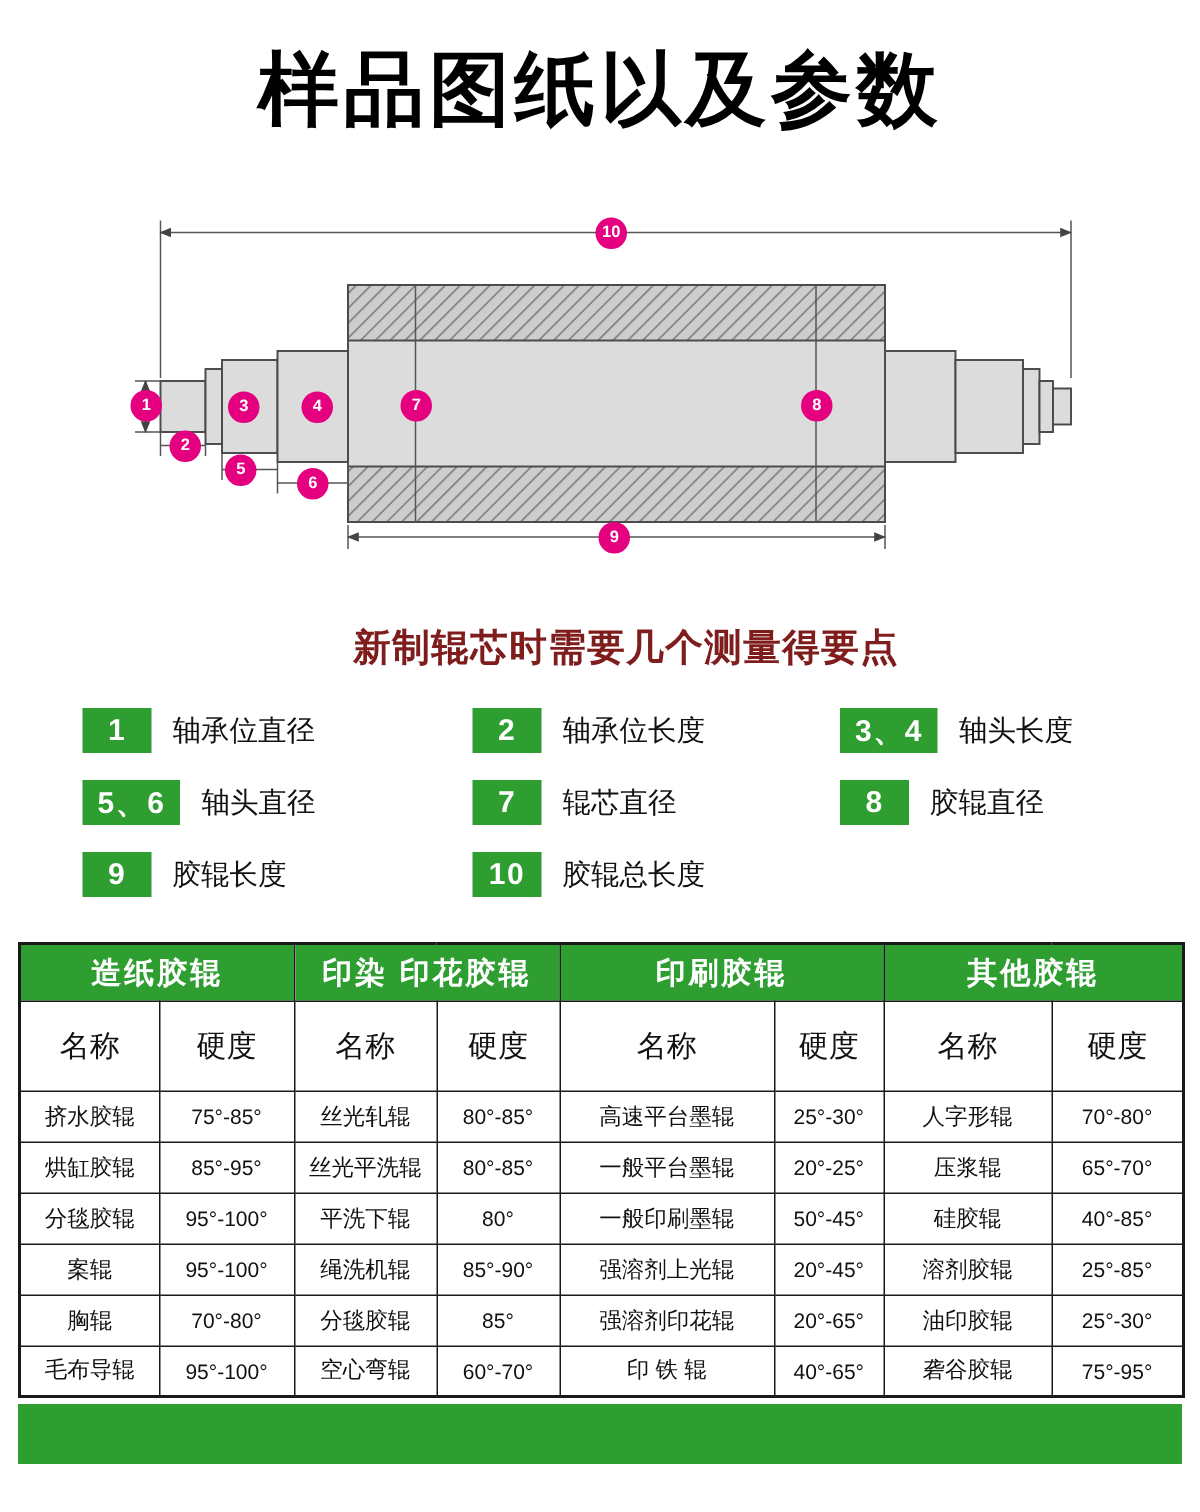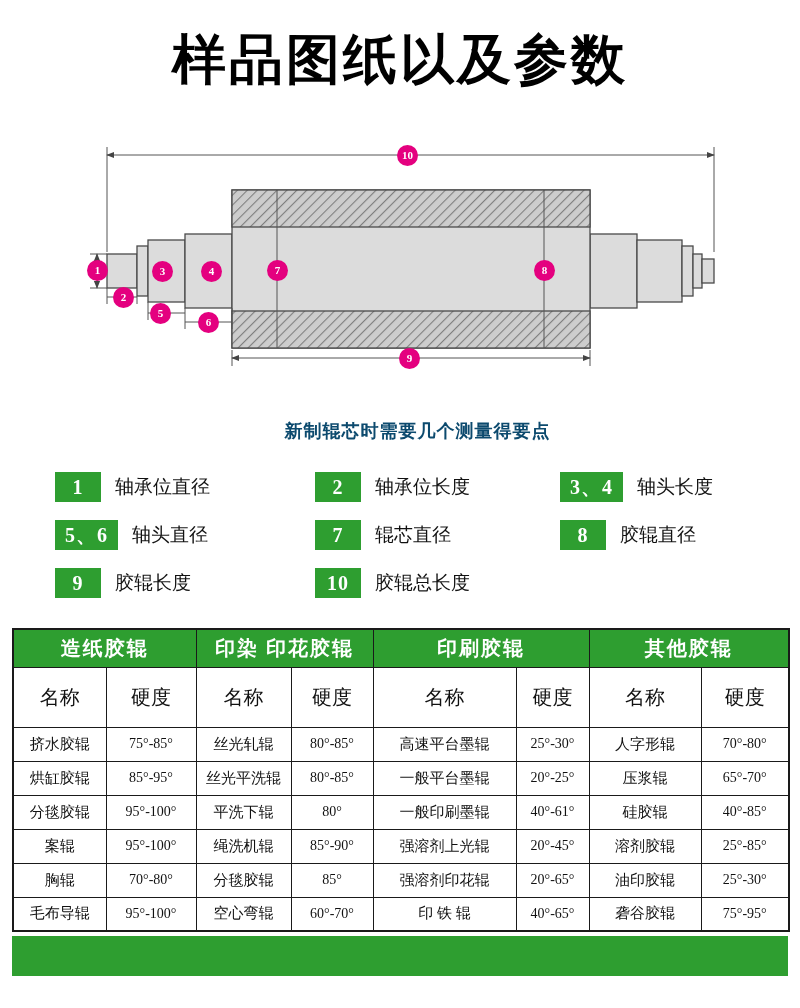--- a/index.html
+++ b/index.html
@@ -1,29 +1,29 @@
 <!DOCTYPE html>
 <html style="--green: #2e9e30; --pink: #e4007f;"><head>
 <meta charset="utf-8">
 <style>
   * { box-sizing: border-box; margin: 0; padding: 0; }
   html, body { background: #ffffff; }
   body { font-family: "Liberation Sans", sans-serif; }
-  .page { position: relative; width: 800px; height: 1008px; background: #fff; overflow: hidden; margin: 0 auto; font-family: Liberation Serif, serif; }
+  .page { position: relative; width: 800px; height: 1008px; background: #fff; overflow: hidden; margin: 0 auto; }
 
   .title { height: 120px; display: flex; align-items: center; justify-content: center;
            font-size: 54px; font-weight: 900; color: #000; letter-spacing: 3px; }
 
   .diagram { position: relative; height: 290px; }
   .marker { position: absolute; width: 21px; height: 21px; border-radius: 50%;
             background: var(--pink, #e4007f); color: #fff; font-size: 11px; font-weight: bold;
             display: flex; align-items: center; justify-content: center; line-height: 1; }
 
   .subtitle { height: 42px; display: flex; align-items: center; justify-content: center;
-              font-size: 18px; font-weight: bold; color: #0c4a6e; letter-spacing: 1px; padding-left: 35px; }
+              font-size: 25px; font-weight: bold; color: #7f1d1d; letter-spacing: 1px; padding-left: 35px; }
 
   .legend { margin: 20px 0 0 55px; display: grid; grid-template-columns: 260px 245px 240px; row-gap: 18px; }
   .legend-item { display: flex; align-items: center; height: 30px; }
   .lnum { min-width: 46px; height: 30px; padding: 0 10px; background: var(--green, #2e9e30);
           color: #fff; font-size: 20px; font-weight: bold; letter-spacing: 1px;
           display: inline-flex; align-items: center; justify-content: center; }
   .llabel { margin-left: 14px; font-size: 19px; color: #111; }
 
   table.spec { margin: 30px 12px 0; width: 776px; border-collapse: collapse; table-layout: fixed;
                border: 2px solid #1a1a1a; }
@@ -190,21 +190,21 @@
         <td class="hard">20°-25°</td>
         <td>压浆辊</td>
         <td class="hard">65°-70°</td>
       </tr>
       <tr>
         <td>分毯胶辊</td>
         <td class="hard">95°-100°</td>
         <td>平洗下辊</td>
         <td class="hard">80°</td>
         <td>一般印刷墨辊</td>
-        <td class="hard">40°-61°</td>
+        <td class="hard">50°-45°</td>
         <td>硅胶辊</td>
         <td class="hard">40°-85°</td>
       </tr>
       <tr>
         <td>案辊</td>
         <td class="hard">95°-100°</td>
         <td>绳洗机辊</td>
         <td class="hard">85°-90°</td>
         <td>强溶剂上光辊</td>
         <td class="hard">20°-45°</td>

